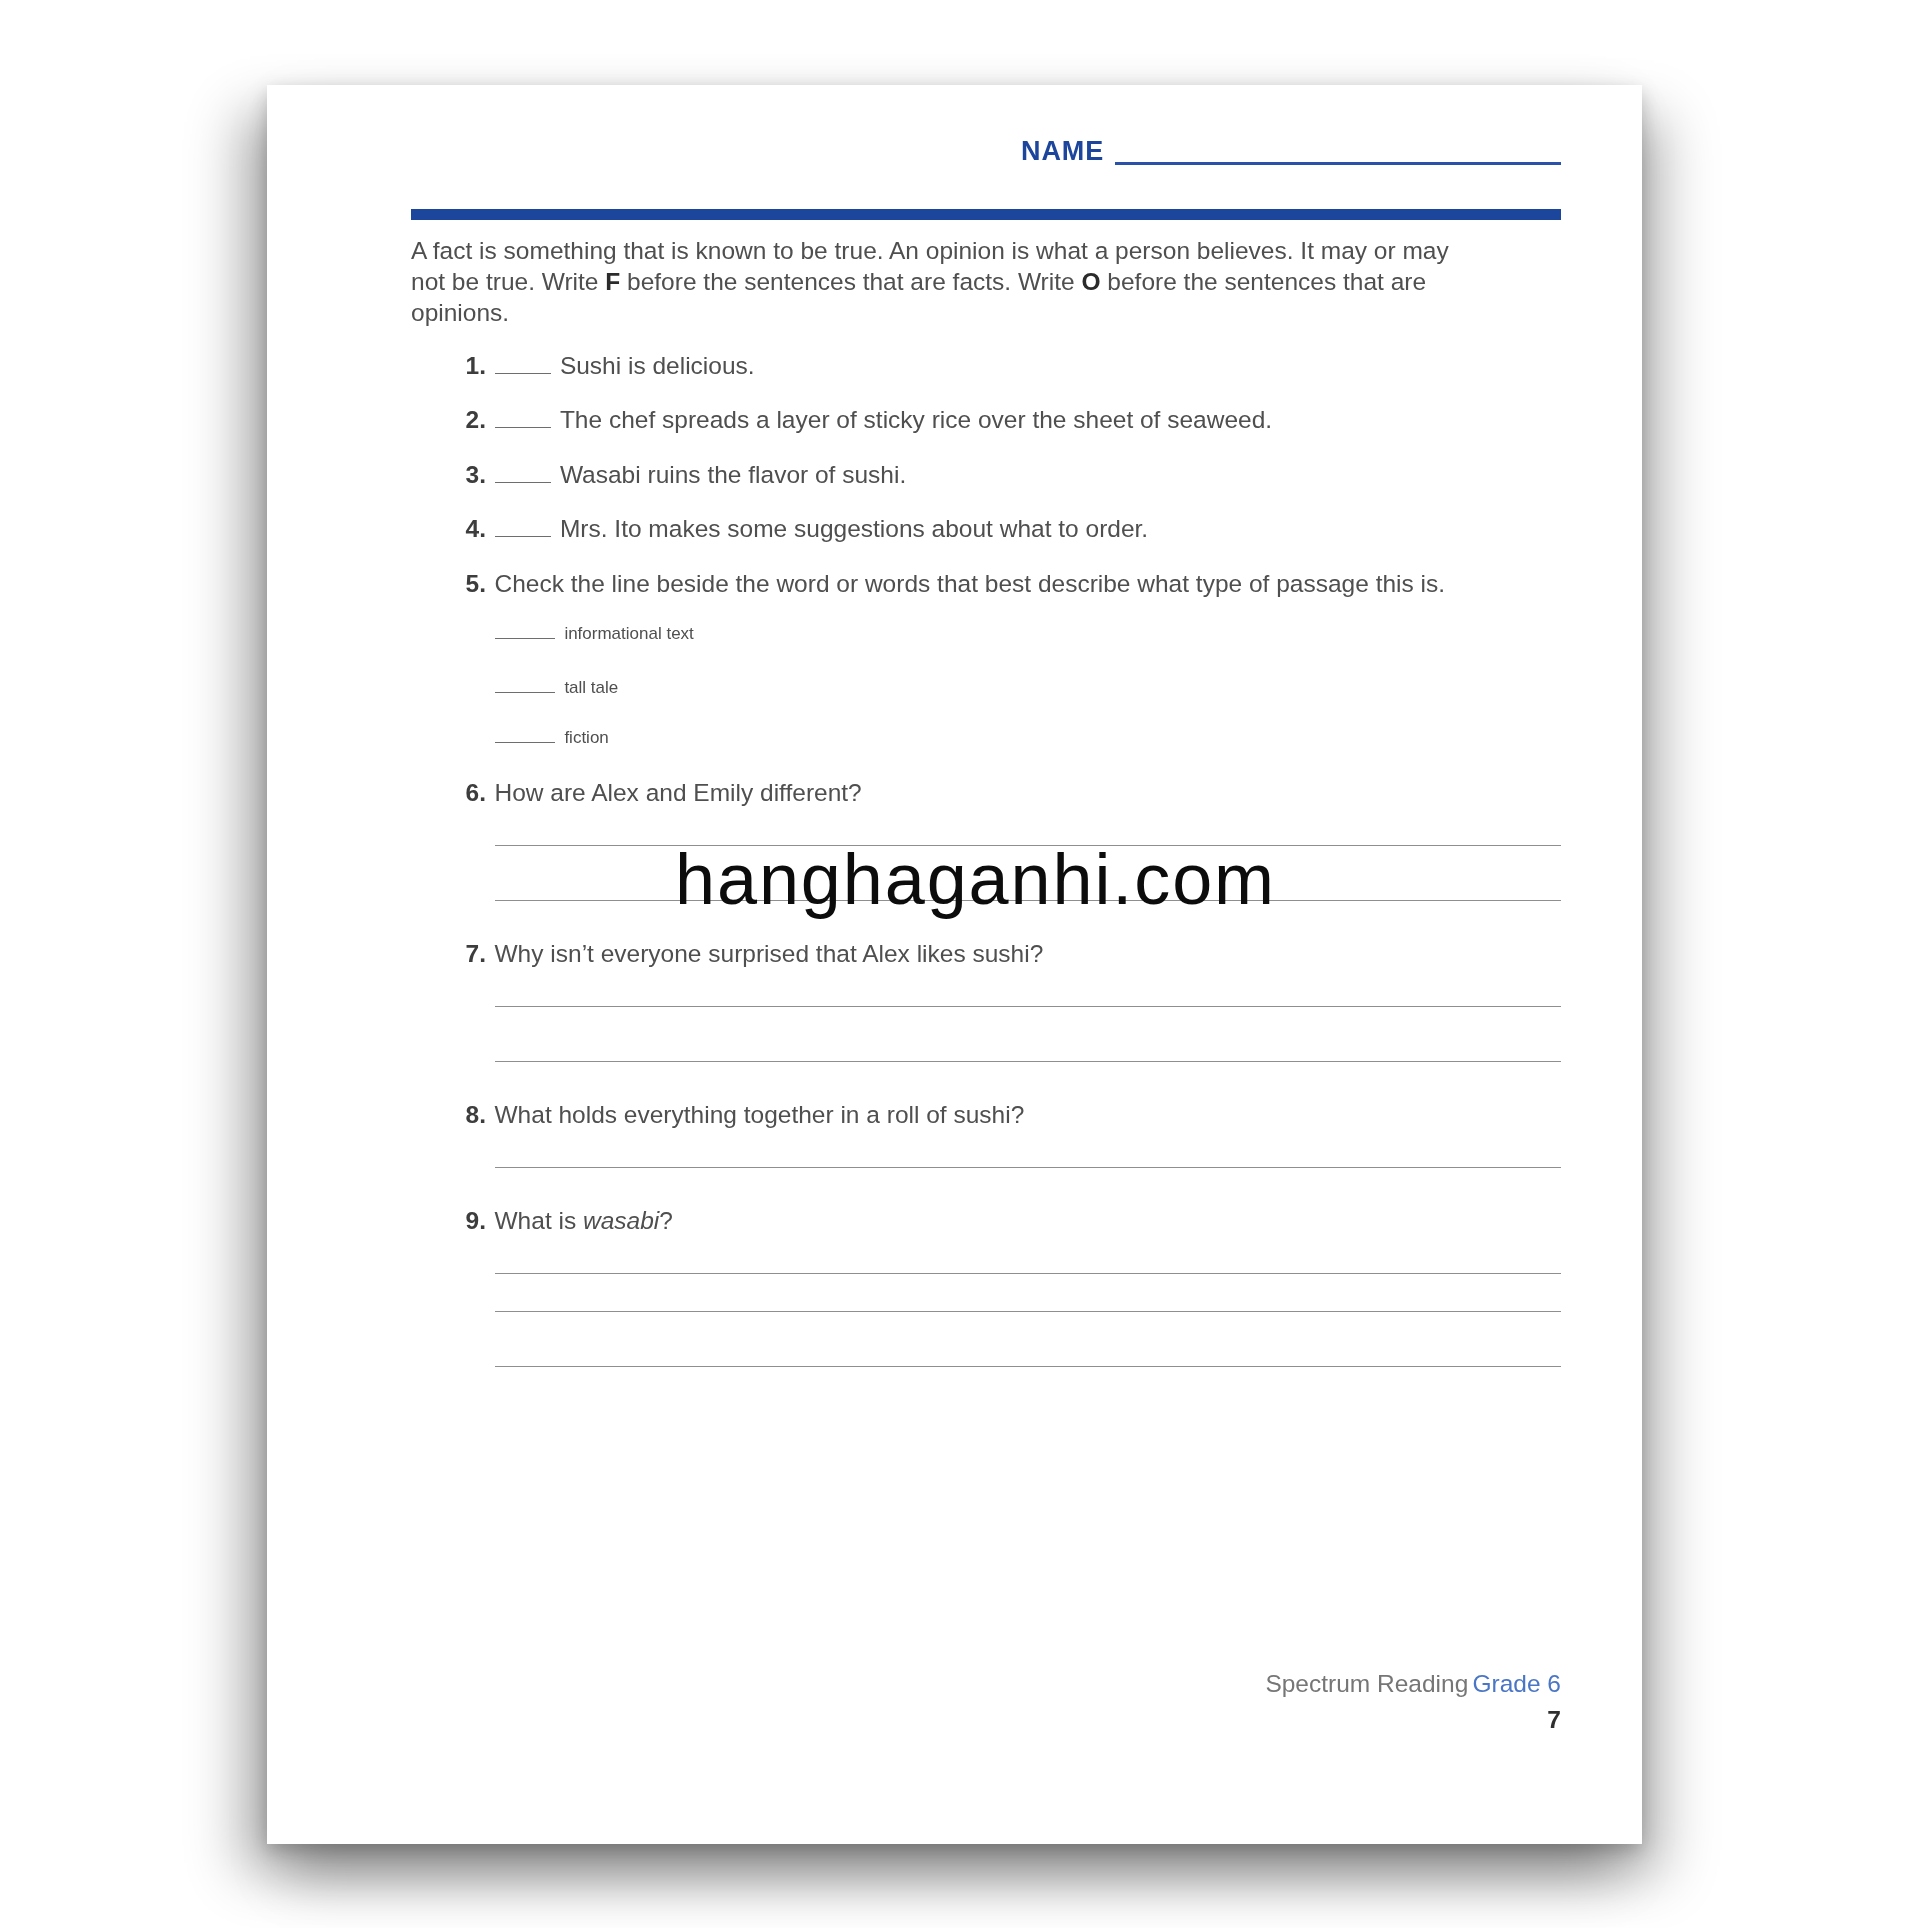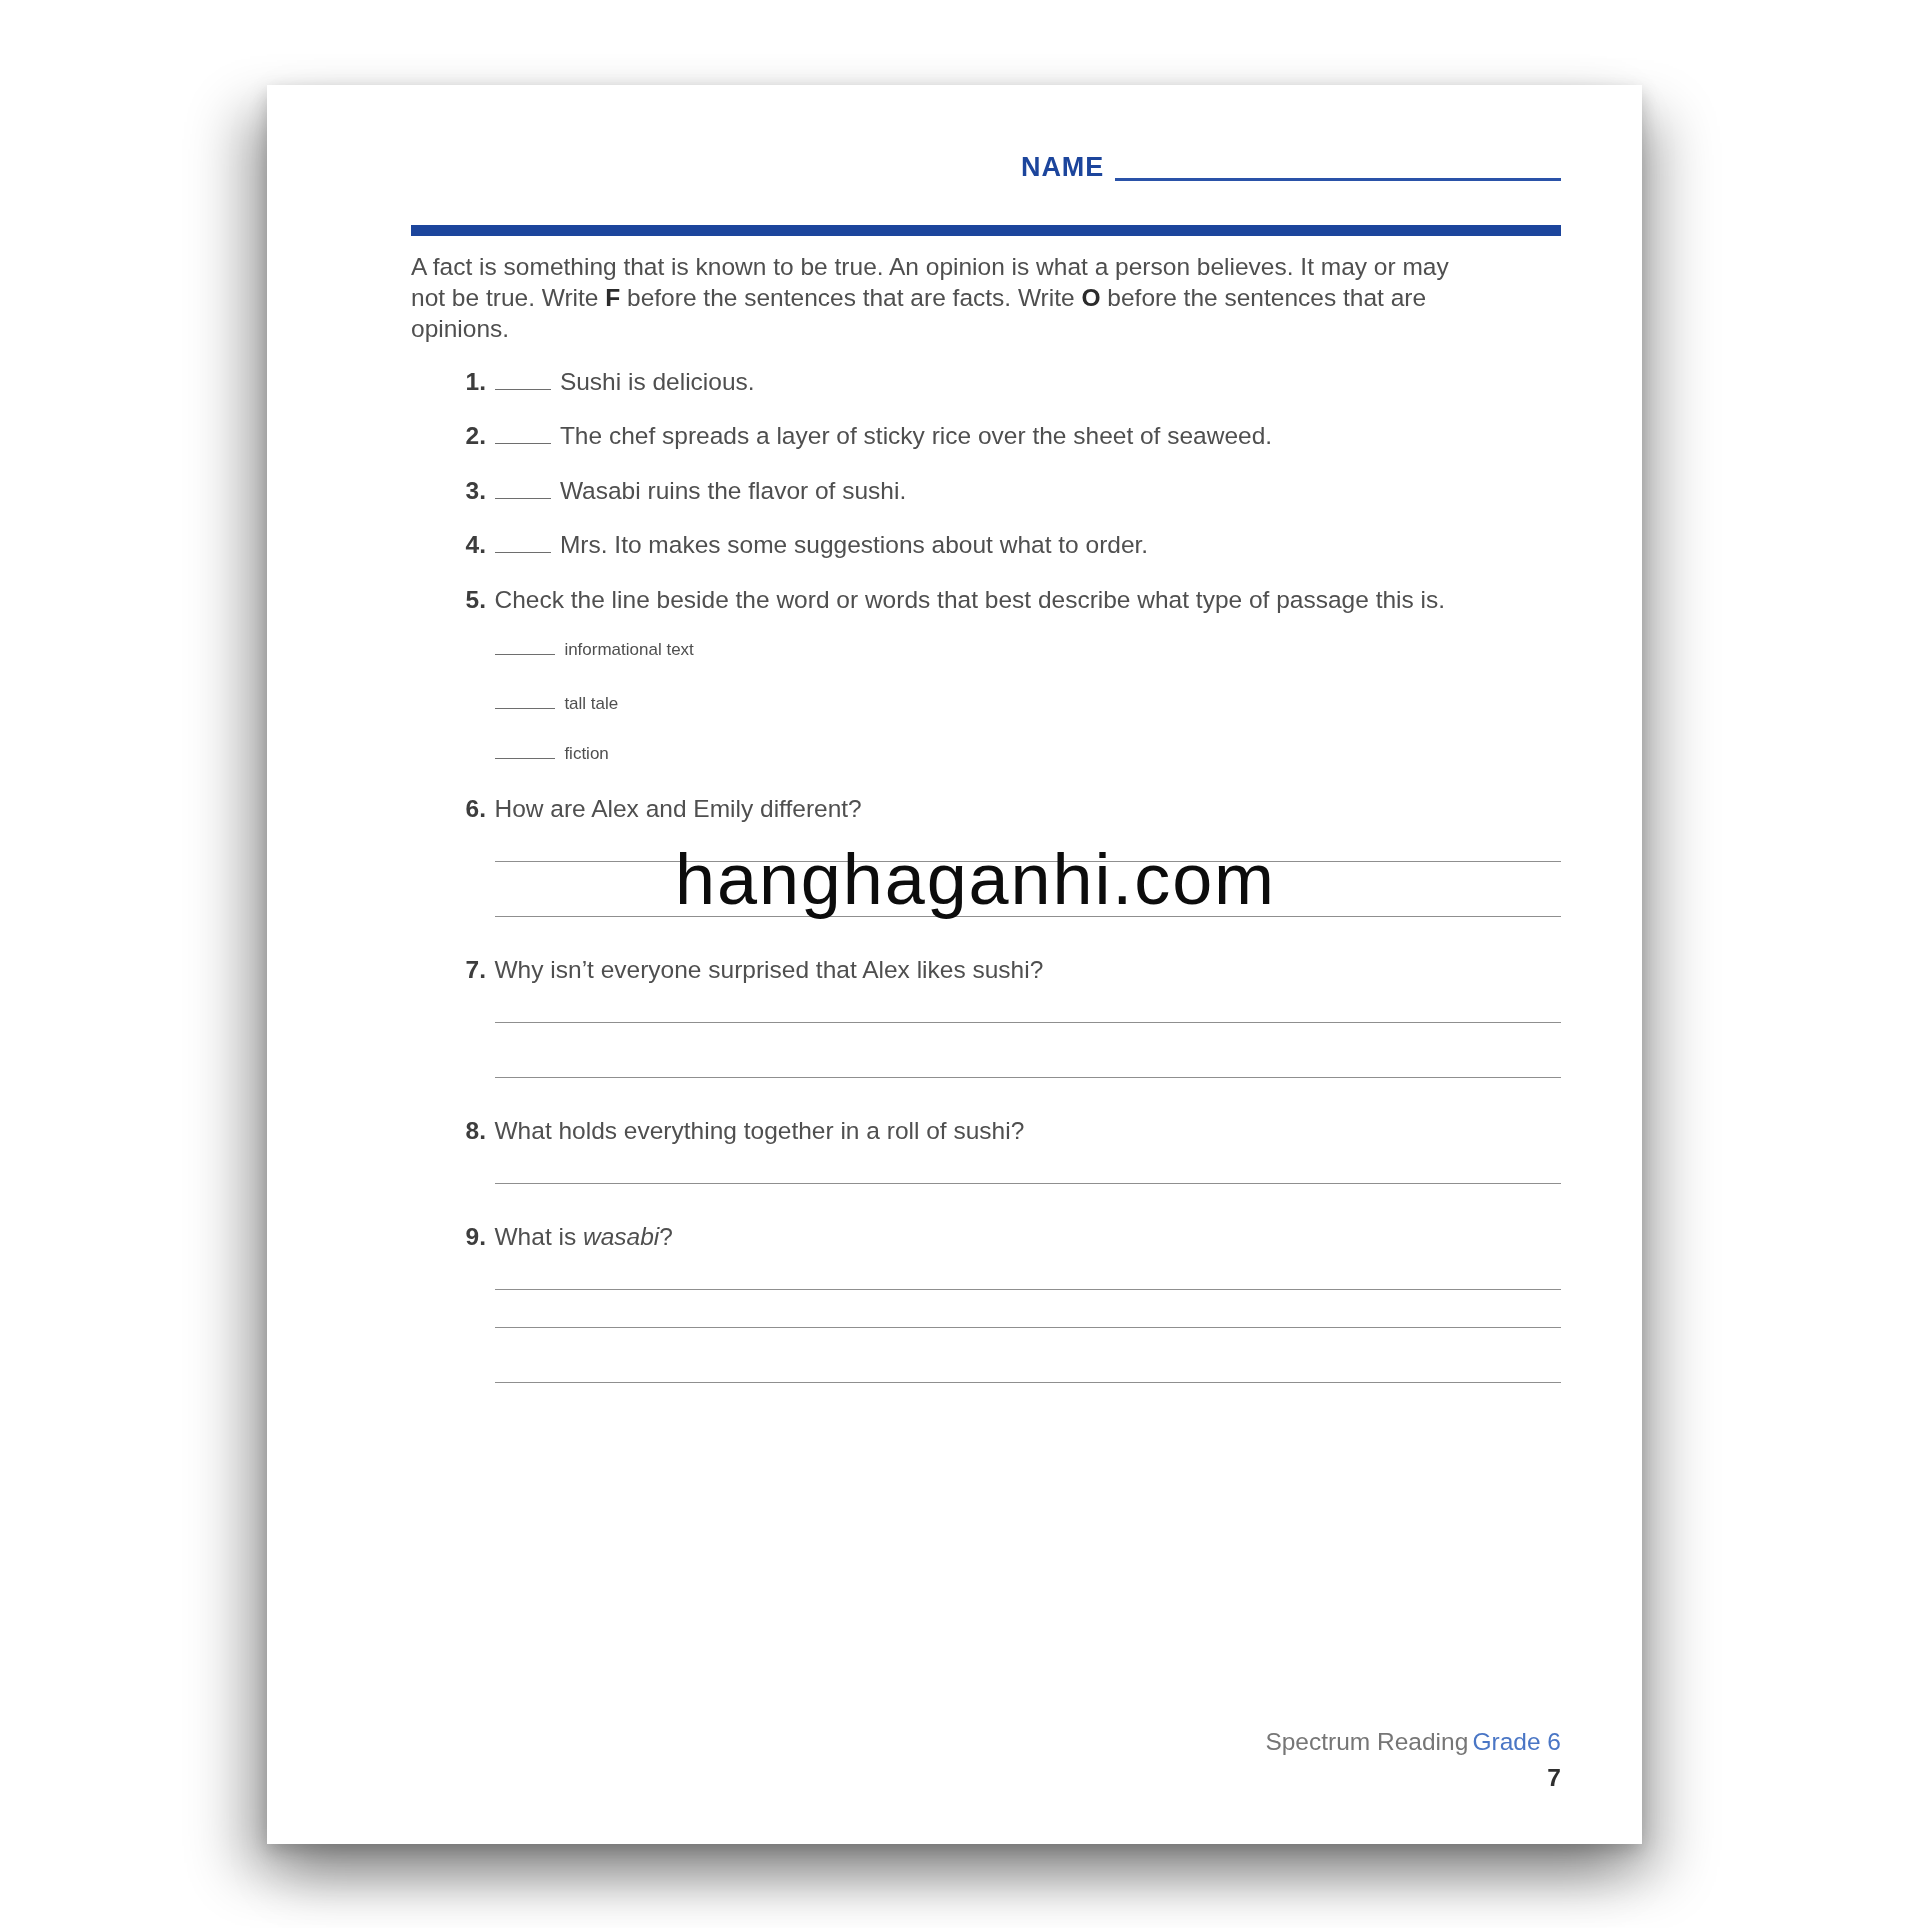--- a/index.html
+++ b/index.html
@@ -5,21 +5,21 @@
   * { margin: 0; padding: 0; box-sizing: border-box; }
   html, body { width: 1928px; height: 1928px; background: #ffffff; overflow: hidden;
     font-family: "Liberation Sans", sans-serif; }
   .stage { position: relative; width: 1928px; height: 1928px; }
 
   .paper {
     position: absolute; left: 267px; top: 85px; width: 1375px; height: 1759px;
     background: #ffffff;
     box-shadow: -26px 28px 52px rgba(0,0,0,0.30), 21px 32px 52px rgba(0,0,0,0.28), 0 5.6px 17px rgba(0,0,0,0.18);
   }
-  .content { position: relative; width: 100%; height: 100%; padding: 60px 81px 0 144px; }
+  .content { position: relative; width: 100%; height: 100%; padding: 44px 81px 0 144px; }
 
   
   .name-row { display: flex; align-items: flex-end; margin-left: 610px; height: 38px; }
   .name-label { color: #1c459c; font-weight: 700; font-size: 27px; letter-spacing: 0.9px; line-height: 1; padding-bottom: 1.9px; }
   .name-line { flex: 1; margin-left: 11.3px; border-bottom: 3.8px solid #2a52a8; height: 0; margin-bottom: 1.9px; }
 
   
   .rule-bar { margin-top: 42px; height: 11.3px; background: #1c459c; }
 
   
@@ -43,21 +43,21 @@
   .ans-line + .ans-line { height: 55px; }
   .gap-q { margin-top: 38px; }
 
   
   .watermark {
     position: absolute; top: 753px; left: 50%; transform: translateX(-50%);
     font-size: 72px; color: #0c0c0c; letter-spacing: 1.9px; white-space: nowrap; margin-left: 21px;
   }
 
   
-  .footer { position: absolute; top: 1643px; right: 81px; text-align: right; }
+  .footer { position: absolute; top: 1585px; right: 81px; text-align: right; }
   .footer-series { font-size: 24.5px; color: #767676; }
   .footer-grade { font-size: 24.5px; color: #4a76c5; }
   .footer-page { margin-top: 7.5px; font-size: 24.5px; font-weight: 700; color: #2f2f2f; }
 </style>
 </head>
 <body>
 
 <div class="stage">
   <div class="paper">
     <div class="content">

